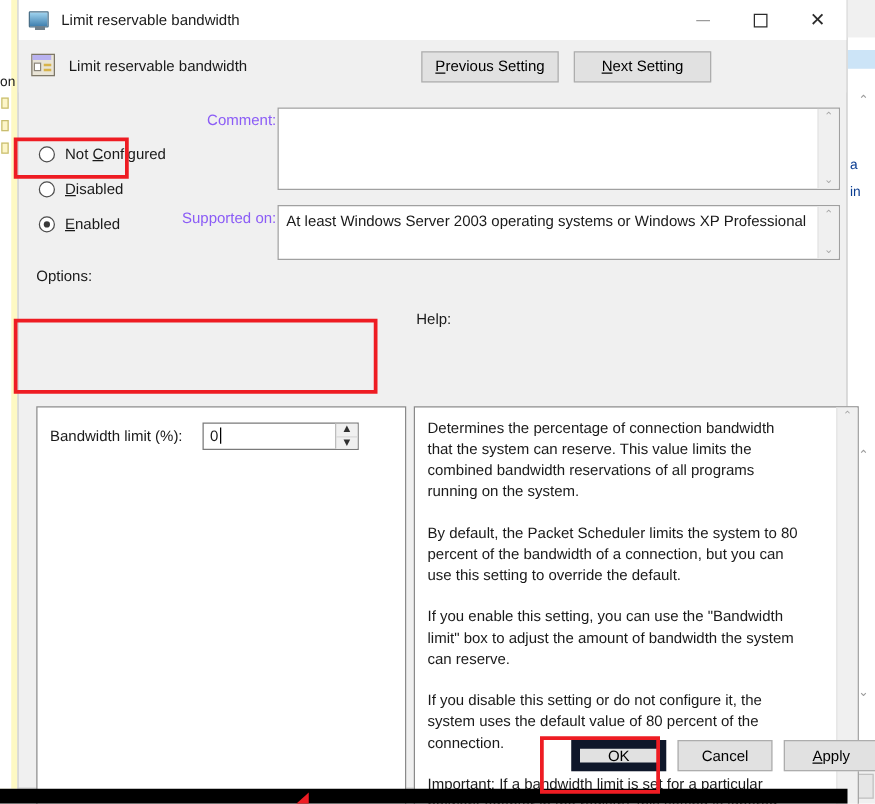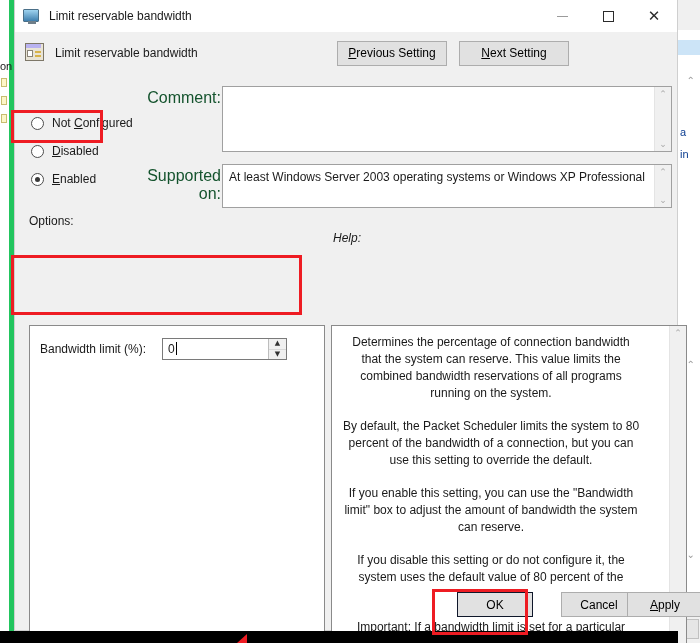--- a/index.html
+++ b/index.html
@@ -22,21 +22,21 @@
     width: 700px;
     height: 643px;
     background: #ffffff;
   }
 
   
   .bg-left {
     position: absolute;
     left: 0; top: 0;
     width: 14px; height: 631px;
-    background: #22c55e;
+    background: #fef9c3;
     border-right: 1px solid #cfcfcf;
   }
   .bg-left-strip {
     position: absolute;
     left: 0; top: 0;
     width: 9px; height: 631px;
     background: #ffffff;
   }
   .bg-left-text {
     position: absolute;
@@ -258,22 +258,22 @@
     width: 5px; height: 5px;
     border-radius: 50%;
     background: #3a3a3a;
   }
   .radio-label { font-size: 12px; color: #1a1a1a; }
   .radio-label u { text-decoration: underline; }
 
   
   .field-label {
     position: absolute;
-    font-size: 16px;
-    color: #14532d;
+    font-size: 12px;
+    color: #8b5cf6;
     text-align: right;
   }
   .textbox {
     position: absolute;
     background: #ffffff;
     border: 1px solid #a0a0a0;
     box-sizing: border-box;
     overflow: hidden;
   }
   .textbox .inner {
@@ -320,21 +320,21 @@
   .help-pane    { left: 316px; top: 251px; width: 356px; height: 328px; }
 
   .help-text {
     padding: 8px 10px 8px 10px;
     font-size: 12px;
     line-height: 17px;
     color: #1a1a1a;
     width: 318px;
     box-sizing: border-box;
   }
-  .help-text p { margin: 0 0 16px 0; text-align: center; }
+  .help-text p { margin: 0 0 16px 0; }
   .help-text p:last-child { margin-bottom: 0; }
 
   
   .opt-row {
     position: absolute;
     left: 10px; top: 12px;
     display: flex;
     align-items: center;
   }
   .opt-label { font-size: 12px; color: #1a1a1a; width: 122px; }
@@ -381,22 +381,22 @@
   }
   .spin-btns .sb.top { border-bottom: 1px solid #d8d8d8; }
 
   
   .footer {
     position: absolute;
     left: 0; bottom: 0;
     width: 662px; height: 50px;
   }
   .footer .btn { position: absolute; top: 12px; min-width: 76px; height: 25px; }
-  .btn-ok     { left: 442px; width: 76px; border: 1px solid #0f172a; outline: none; }
-  .btn-cancel { left: 546px; width: 76px; }
+  .btn-ok     { left: 442px; width: 76px; border: 7px solid #0f172a; outline: none; }
+  .btn-cancel { left: 527px; width: 76px; }
   .btn-apply  { left: 612px; width: 76px; }
 
   
   .redbox {
     position: absolute;
     border: 3px solid #ee1c23;
     box-sizing: border-box;
     pointer-events: none;
   }
   .red-enabled  { left: 11px;  top: 110px; width: 92px;  height: 33px; }
@@ -539,21 +539,21 @@
       <div class="field-label" style="left:120px; top:93px; width:86px;">Supported on:</div>
       <div class="textbox" style="left:207px; top:90px; width:450px; height:44px;">
         <div class="inner" style="width:428px;">At least Windows Server 2003 operating systems or Windows XP Professional</div>
         <div class="vscroll">
           <span class="arr">⌃</span>
           <span class="arr">⌄</span>
         </div>
       </div>
 
       <div class="section-label" style="left:14px;  top:140px;">Options:</div>
-      <div class="section-label" style="left:318px; top:157px;font-style:italic;">Help:</div>
+      <div class="section-label" style="left:318px; top:174px;">Help:</div>
 
       <div class="pane options-pane">
         <div class="opt-row">
           <span class="opt-label">Bandwidth limit (%):</span>
           <span class="spin">
             <span class="spin-value"><span>0</span><span class="caret"></span></span>
             <span class="spin-btns">
               <span class="sb top">▲</span>
               <span class="sb">▼</span>
             </span>

